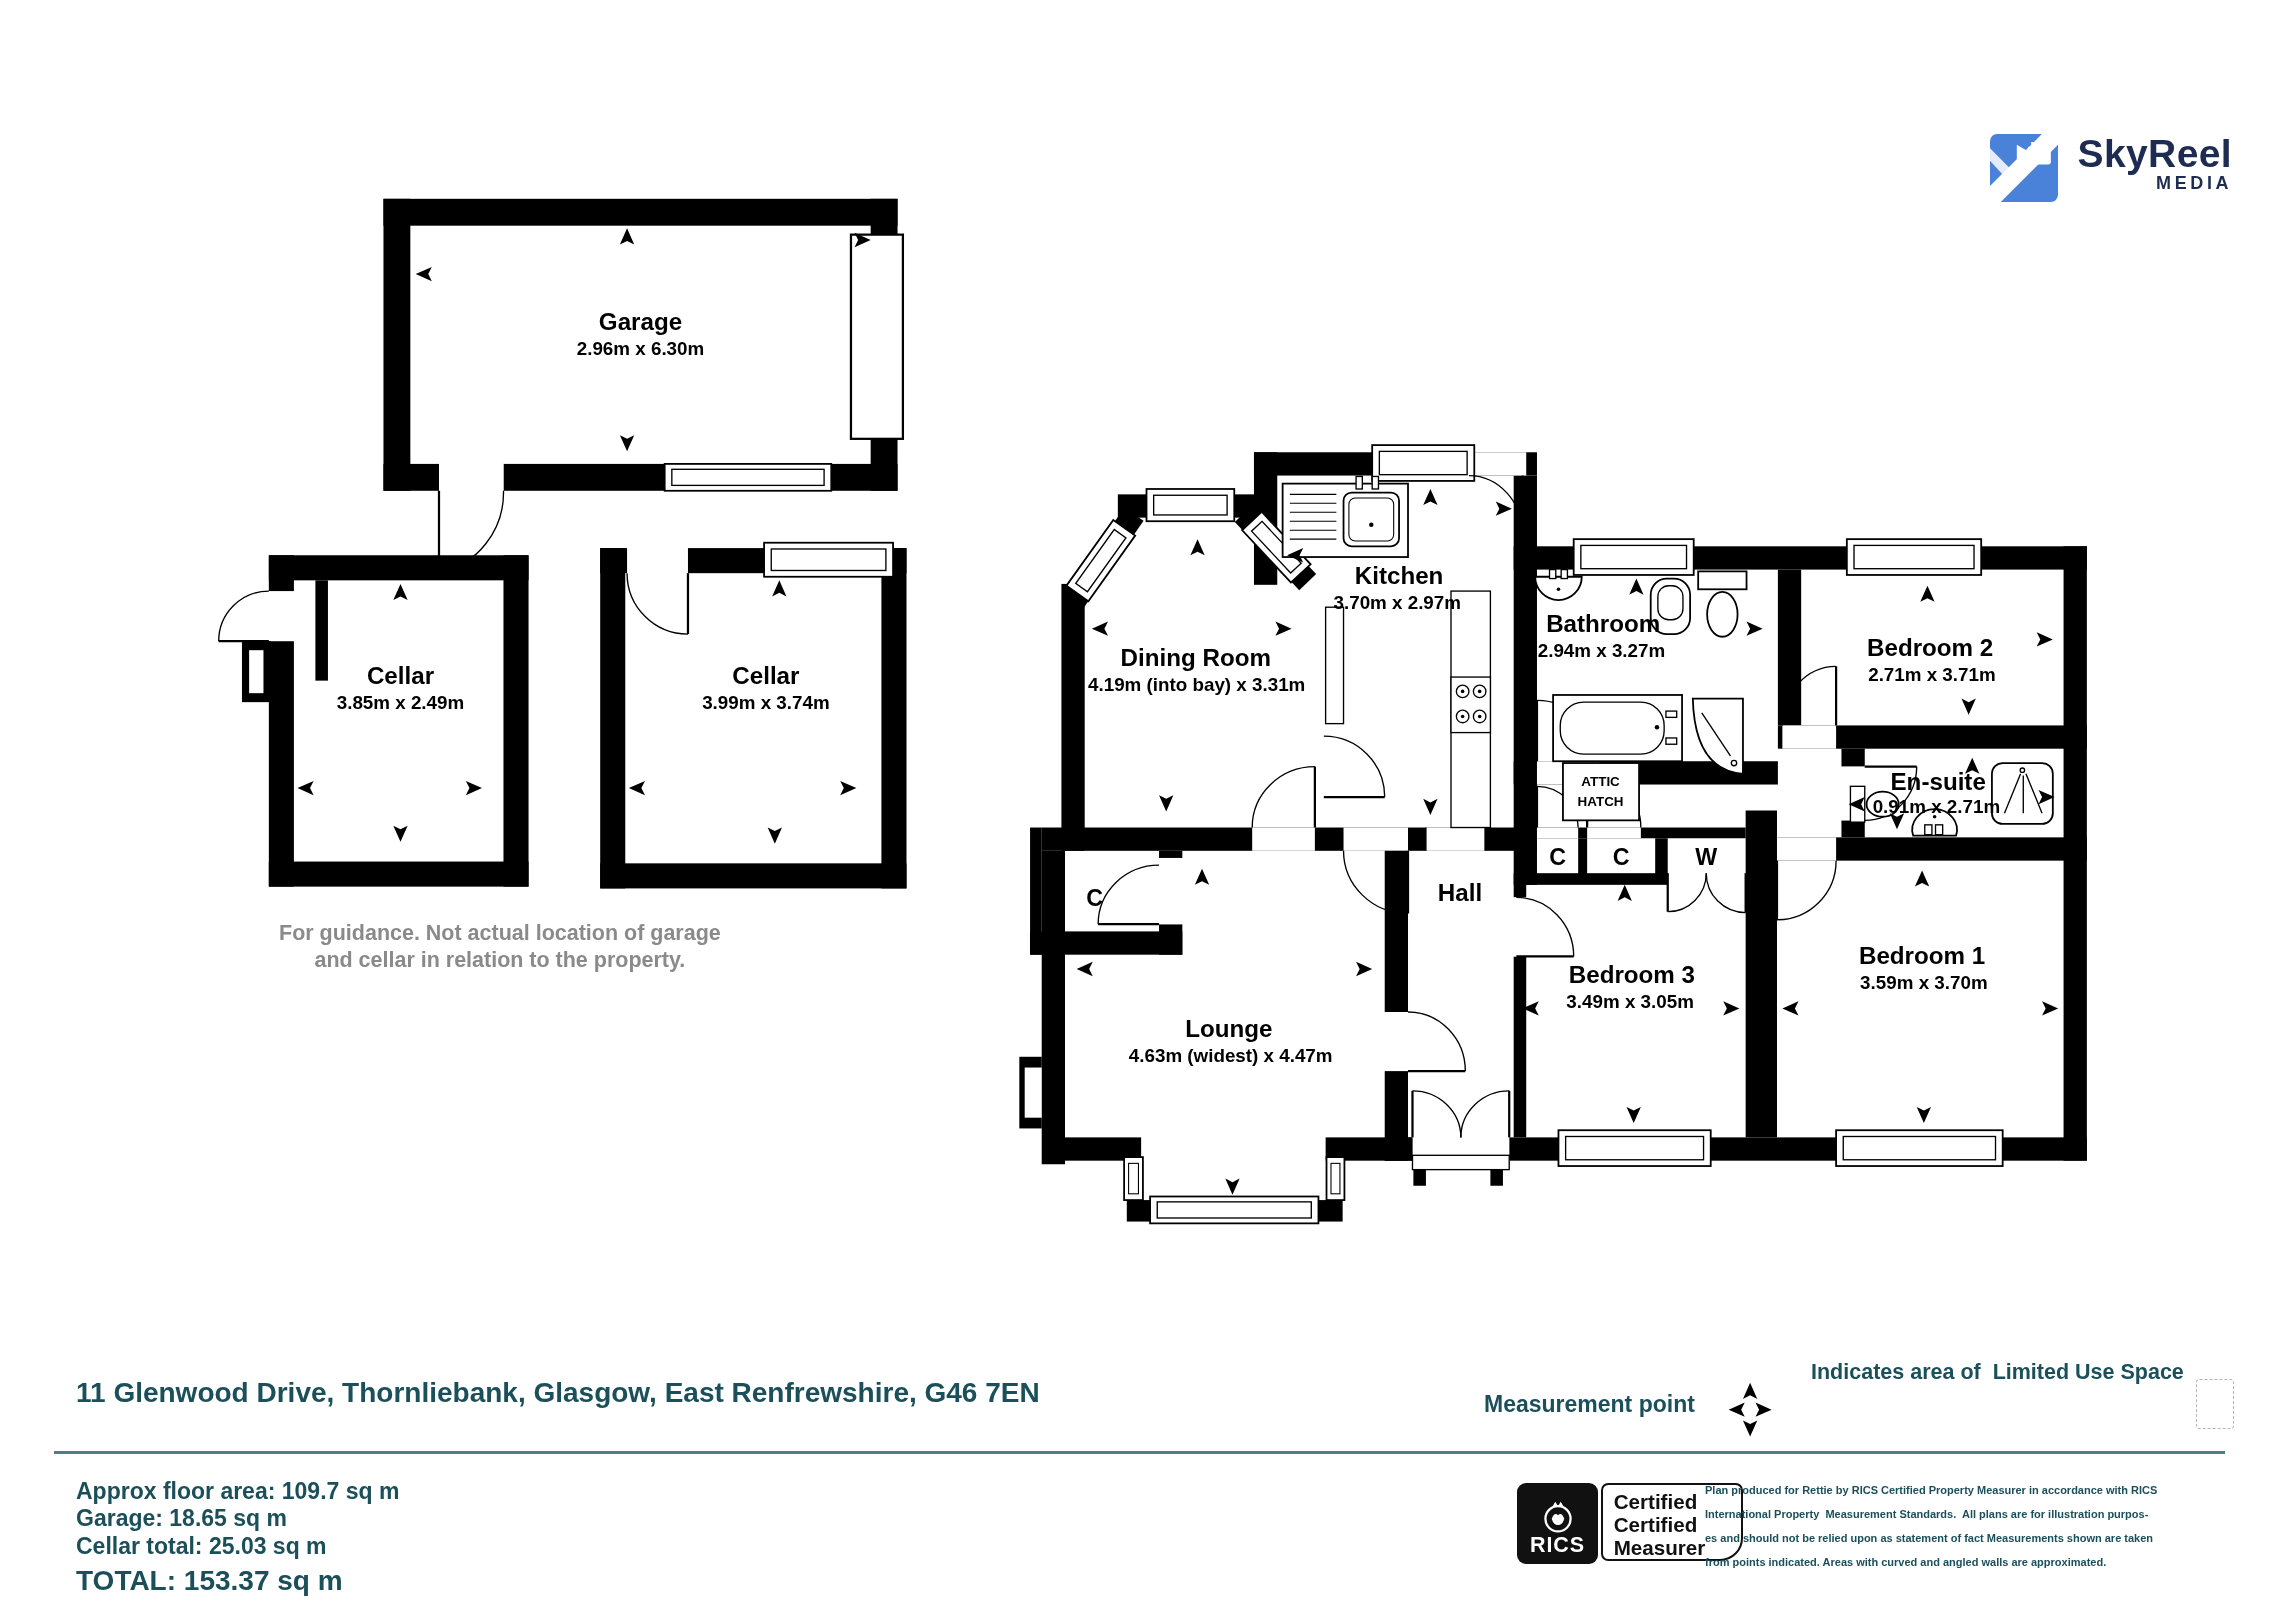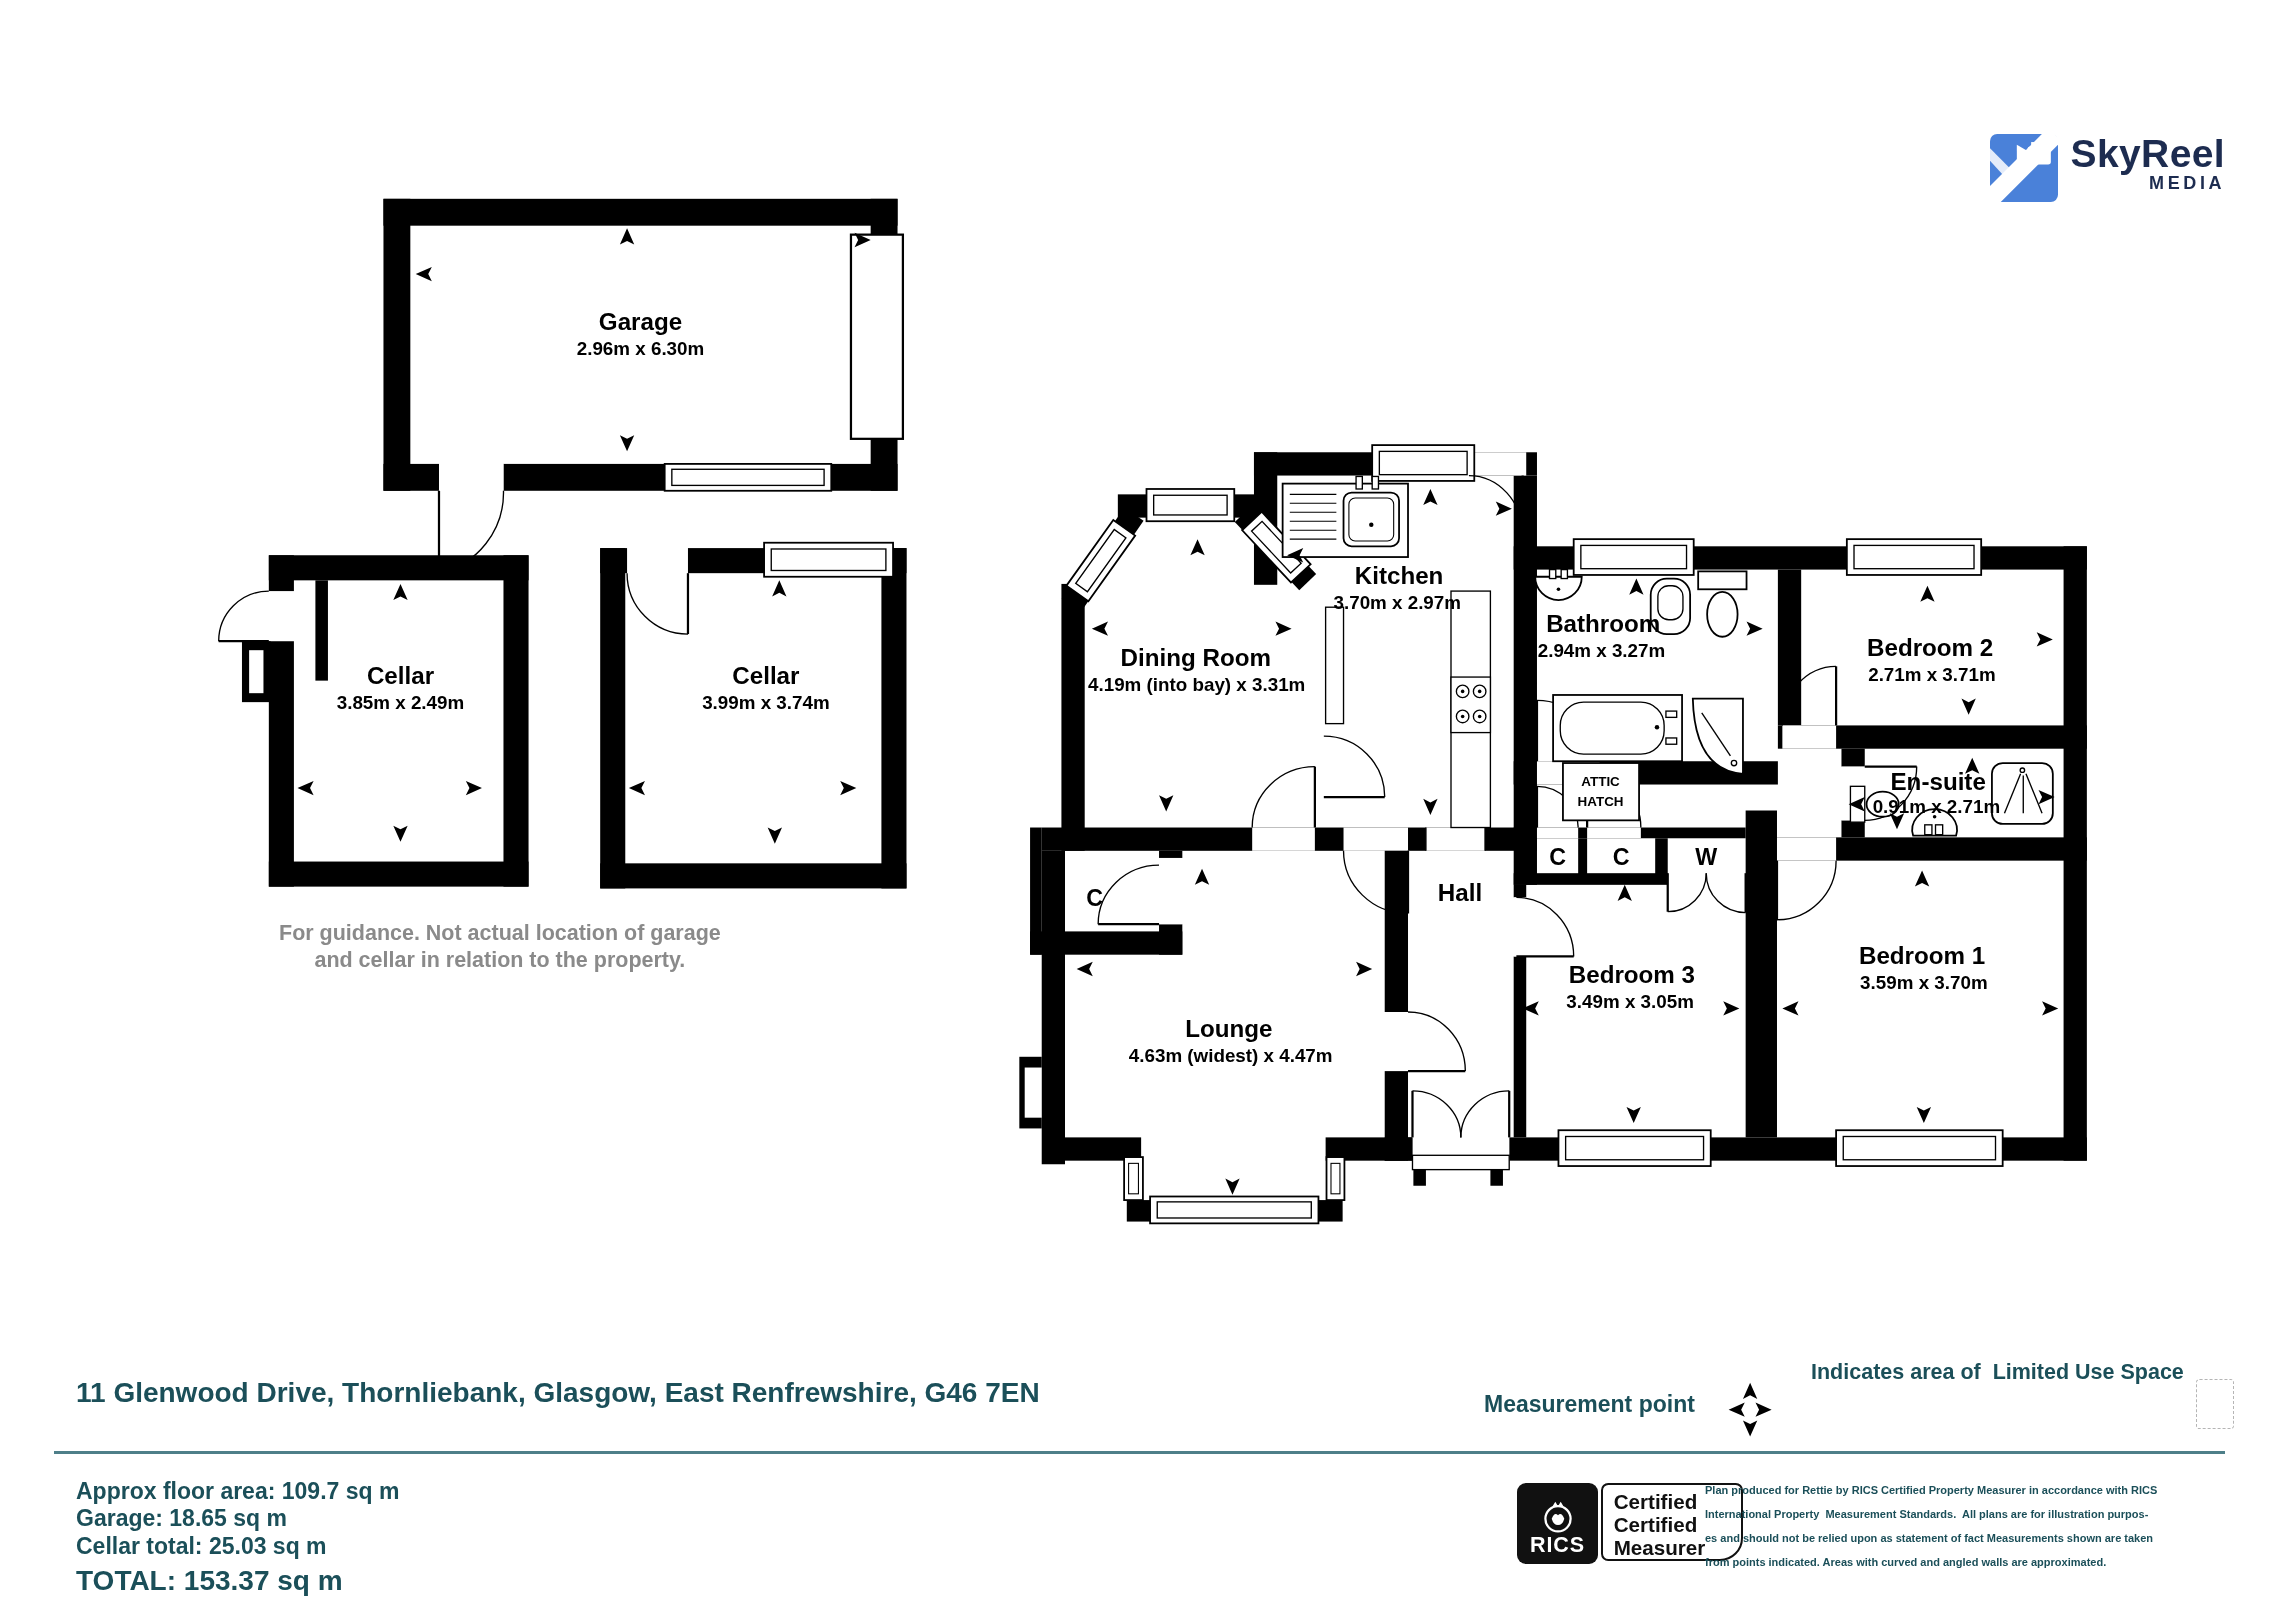--- a/index.html
+++ b/index.html
@@ -20,21 +20,21 @@
   .area-line{left:76px;font-size:23px;font-weight:700;white-space:pre;}
   #area-total{left:76px;top:1565px;font-size:28px;font-weight:700;white-space:pre;}
   #rics-black{left:1517px;top:1483px;width:81px;height:81px;background:#111;border-radius:9px;display:flex;flex-direction:column;align-items:center;justify-content:flex-end;padding-bottom:8px;box-sizing:border-box;}
   #rics-black .rics-word{color:#fff;font-weight:700;font-size:21.5px;letter-spacing:0.9px;line-height:1;}
   #rics-white{left:1601px;top:1483px;width:142px;height:78px;border:2.7px solid #111;border-radius:7.2px 7.2px 23px 7.2px;box-sizing:border-box;padding:5.4px 0 0 10.7px;background:#fff;}
   #rics-white div{font-size:20.6px;font-weight:700;color:#111;line-height:23px;}
   #disclaimer{left:1705px;top:1478px;width:524px;color:#1b4f59;}
   #disclaimer div{font-size:11px;font-weight:700;line-height:24px;white-space:pre;}
   #logo{left:1990px;top:134px;display:flex;align-items:flex-start;}
   #logo-text{margin-left:12.5px;}
-  #logo-brand{font-size:39px;font-weight:700;color:#1d2c50;letter-spacing:0.4px;line-height:1;}
+  #logo-brand{font-size:39px;font-weight:700;color:#1d2c50;letter-spacing:0.4px;line-height:1;margin-left:7px;}
   #logo-sub{font-size:18px;font-weight:700;color:#1d2c50;letter-spacing:3.6px;text-align:right;line-height:1;margin-top:1px;}
 </style>
 </head>
 <body>
 
 <svg class="abs" style="left:0;top:0" width="2293" height="1621" viewBox="0 0 2560 1810">
 
   <g>
     <g fill="#000">
       <rect x="428" y="222" width="574" height="30"></rect>

